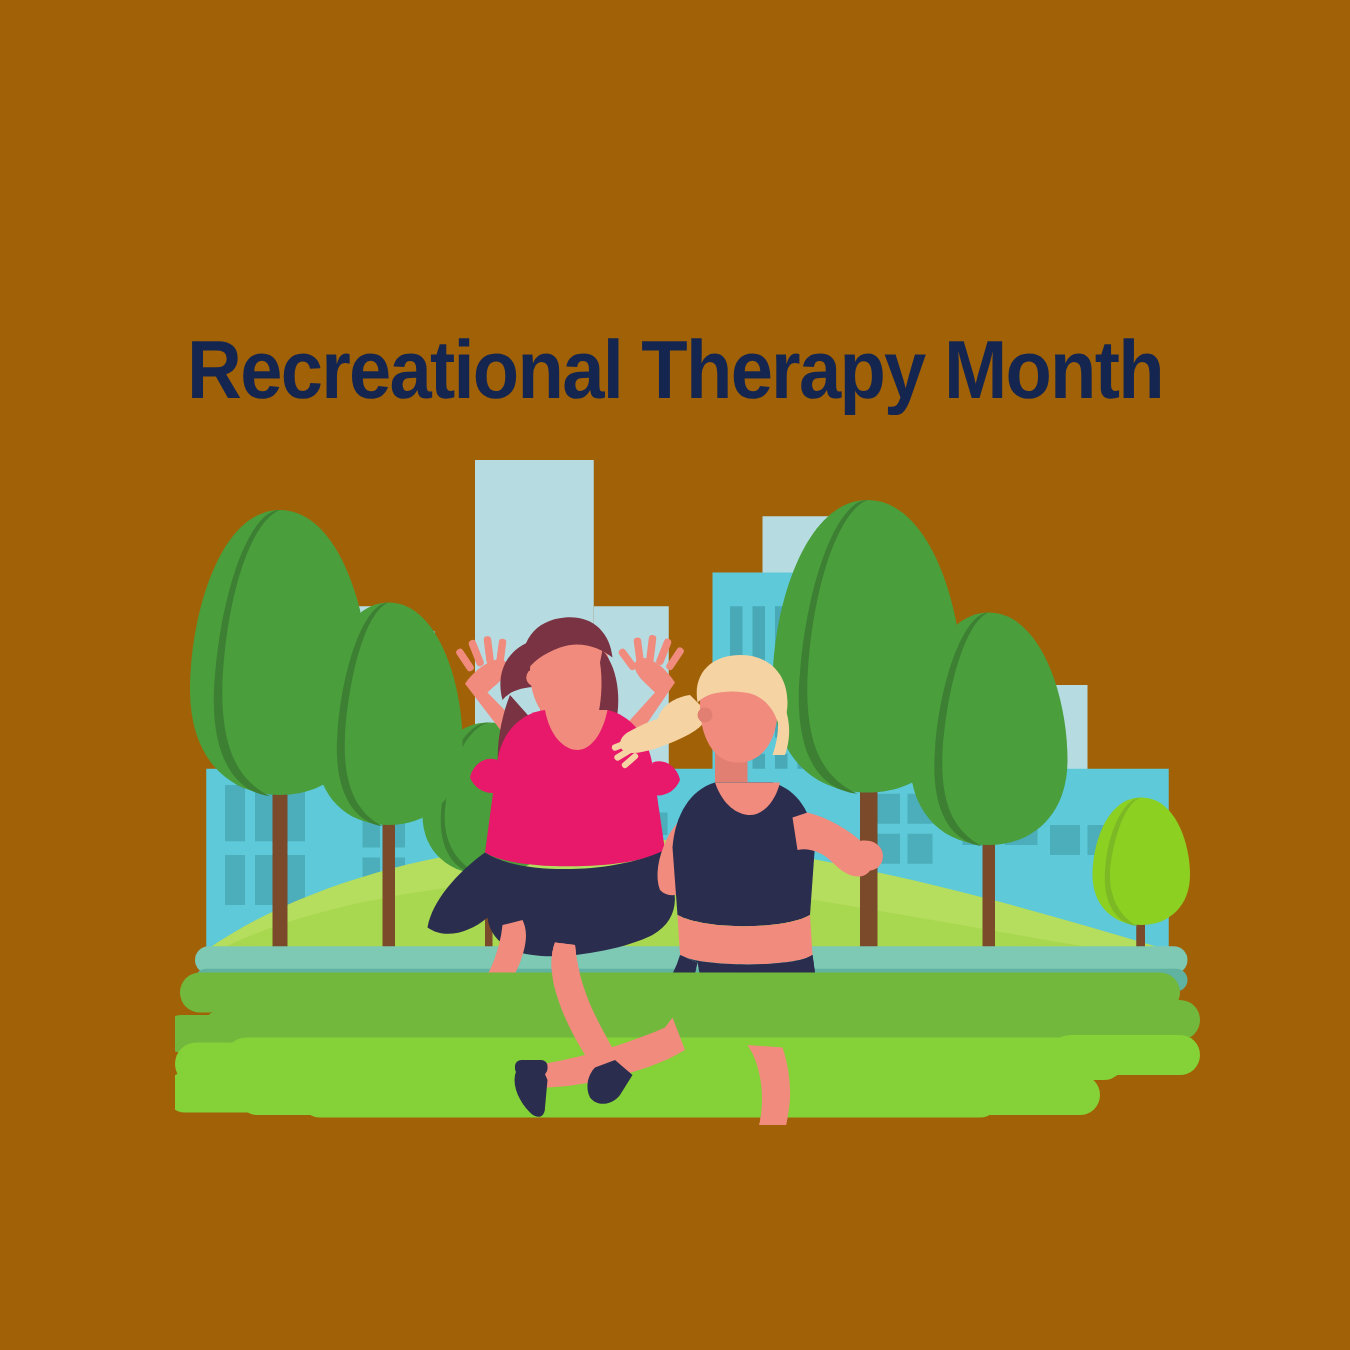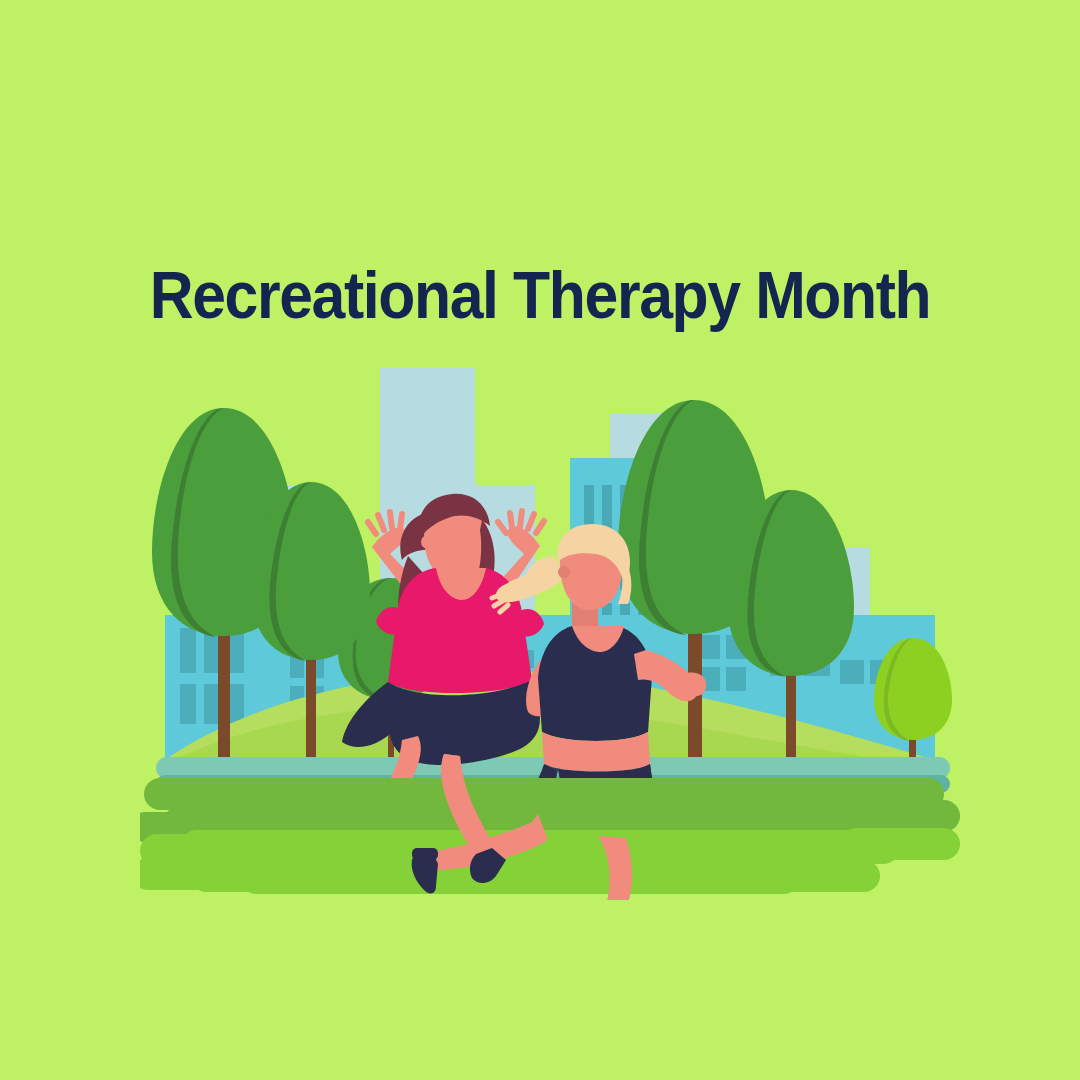--- a/index.html
+++ b/index.html
@@ -10,21 +10,21 @@
     width: 1080px;
     height: 1080px;
     background: #f7e9de;
     font-family: "Liberation Sans", sans-serif;
     overflow: hidden;
   }
   #poster {
     position: relative;
     width: 1080px;
     height: 1080px;
-    background: #bef264;
+    background: #a16207;
   }
   #title {
     position: absolute;
     left: 0;
     top: 262px;
     width: 1080px;
     text-align: center;
     font-family: "Liberation Sans", sans-serif;
     font-weight: bold;
     font-size: 66px;

